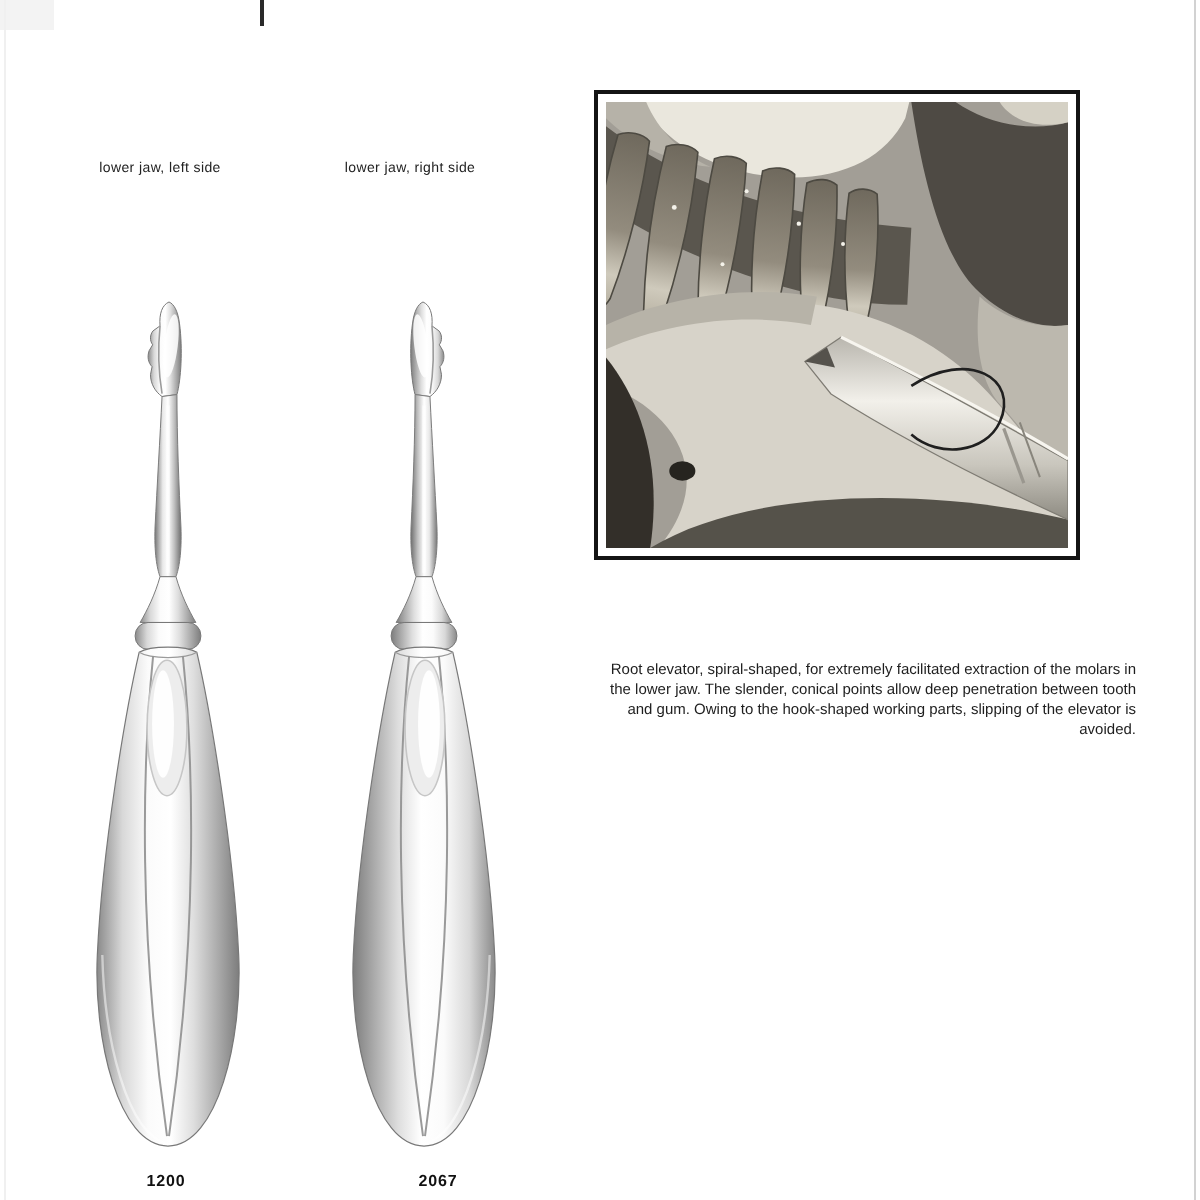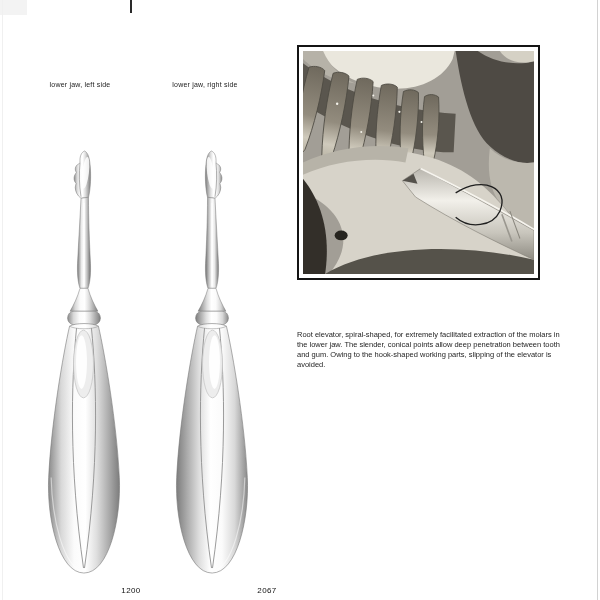--- a/index.html
+++ b/index.html
@@ -12,35 +12,35 @@
   .edge-line-right{position:absolute;left:597px;top:0;width:1px;height:600px;background:#d2d2d2;}
   .edge-line-left{position:absolute;left:2px;top:0;width:1px;height:600px;background:#f0f0f0;}
   .inst-label{
     position:absolute;top:81px;transform:translateX(-50%);
     font-size:7px;color:#222;white-space:nowrap;letter-spacing:.2px;
   }
   .inst-label.left{left:80px;}
   .inst-label.right{left:205px;}
   .catalog-number{
     position:absolute;top:586px;transform:translateX(-50%);
-    font-size:8px;font-weight:normal;color:#111;letter-spacing:.4px;margin-left:48px;
+    font-size:8px;font-weight:bold;color:#111;letter-spacing:.4px;
   }
   .catalog-number.left{left:83px;}
   .catalog-number.right{left:219px;}
   .instrument{position:absolute;top:149px;width:90px;height:428px;}
   .instrument.left{left:39px;}
   .instrument.right{left:167px;}
   .inset-frame{
     position:absolute;left:297px;top:45px;width:243px;height:235px;
     border:2px solid #141414;background:#fff;box-sizing:border-box;padding:4px;
   }
   .inset-frame svg{display:block;width:231px;height:223px;}
   .description{
     position:absolute;left:297px;top:322px;width:271px;
-    font-size:7.5px;line-height:10.3px;color:#1e1e1e;text-align:left;
+    font-size:7.5px;line-height:10.3px;color:#1e1e1e;text-align:right;
   }
 </style>
 </head>
 <body>
 
 <div id="page">
 
   <div class="corner-patch"></div>
   <div class="tick-mark"></div>
   <div class="edge-line-left"></div>

